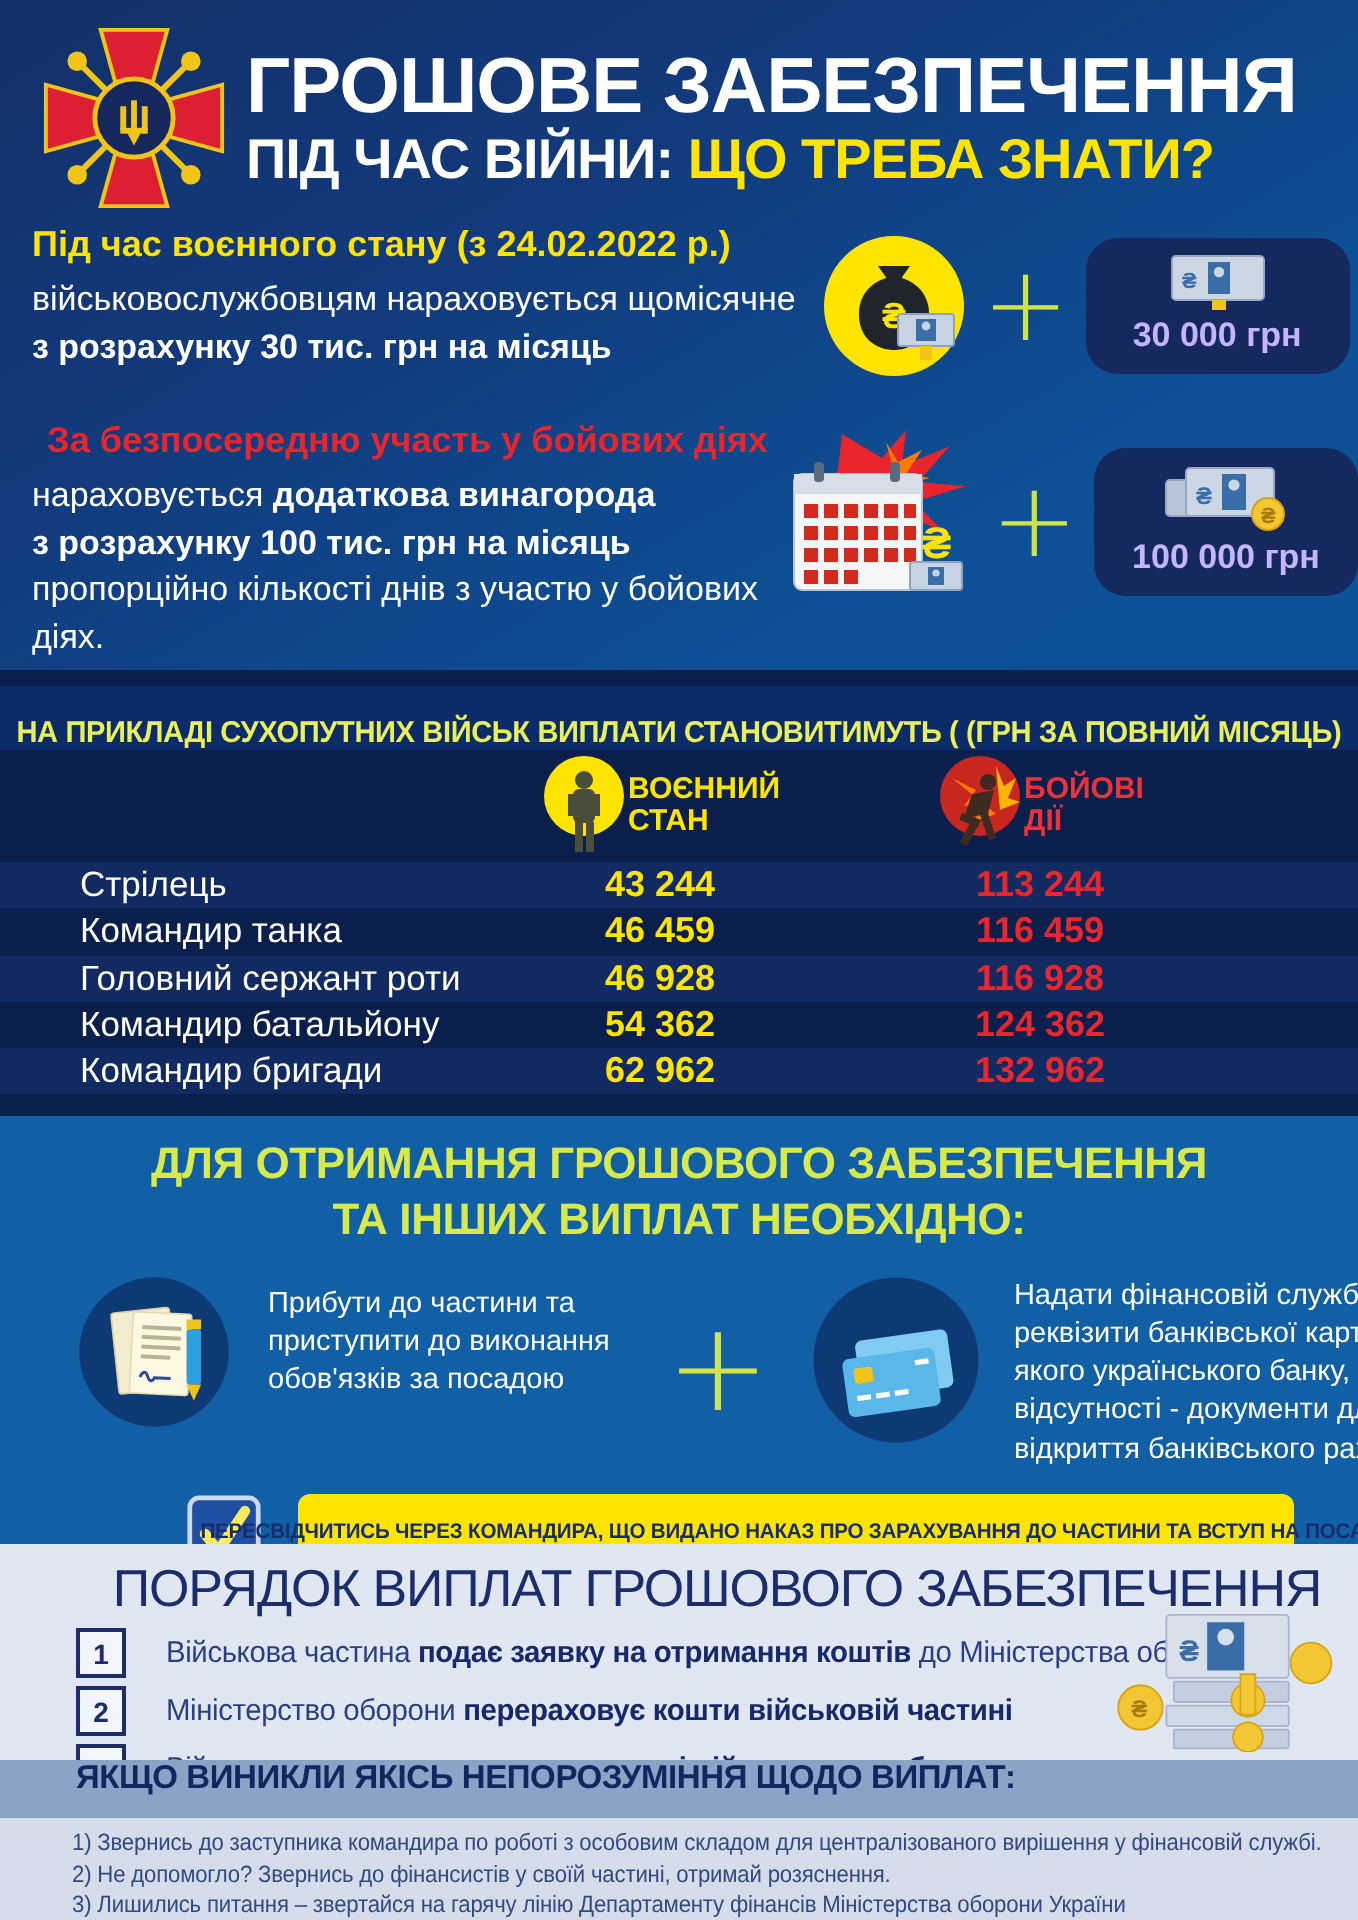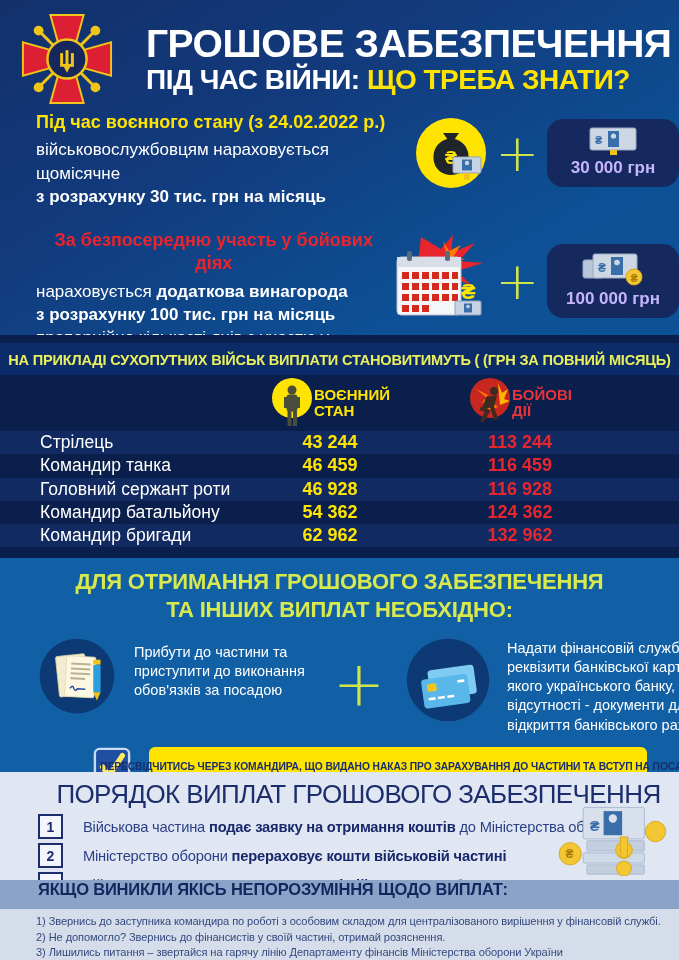--- a/index.html
+++ b/index.html
@@ -3,43 +3,43 @@
 <meta charset="utf-8">
 <style>
   html,body{margin:0;padding:0;}
   body{width:679px;height:960px;font-family:"Liberation Sans",sans-serif;overflow:hidden;}
   .page{position:relative;width:679px;height:960px;background:#d6ddea;}
 
   
   .top-block{position:absolute;left:0;top:0;width:679px;height:335px;
     background:linear-gradient(150deg,#13306a 0%,#123a7c 35%,#0d5095 75%,#0d5296 100%);}
   .hdr{display:flex;align-items:center;padding:12px 0 0 20px;}
-  .hdr-titles{margin-left:32px;}
+  .hdr-titles{margin-left:9px;}
   .t1{font-size:39px;font-weight:800;color:#ffffff;letter-spacing:-0.5px;line-height:1.08;}
   .t2{font-size:28px;font-weight:800;color:#ffffff;letter-spacing:-0.5px;line-height:1.1;}
   .t2 .accent{color:#ffe400;}
 
   .info-row{display:flex;align-items:flex-start;}
-  .info-text{width:395px;padding-left:36px;}
+  .info-text{width:395px;padding-left:16px;}
   .info-text .hline{font-size:18px;font-weight:800;margin-bottom:4px;line-height:1.3;}
   .hline.yellow{color:#ffe400;}
   .hline.red{color:#e8242c;text-align:center;}
   .info-text .line{font-size:17px;color:#ffffff;line-height:1.38;}
   .info-text b{font-weight:800;}
   .row1{margin-top:5px;}
   .row2{margin-top:20px;}
   .icons-right{display:flex;align-items:center;margin-top:6px;}
   .plus{font-size:52px;font-weight:100;color:#cfe44c;line-height:1;margin:0 8px;font-family:"DejaVu Sans",sans-serif;}
   .amount-card{background:#16295e;border-radius:16px;padding:8px 10px 9px;min-width:112px;
     display:flex;flex-direction:column;align-items:center;}
   .amount-txt{color:#c4b5fd;font-size:17px;font-weight:800;margin-top:3px;white-space:nowrap;}
 
   
   .table-block{position:absolute;left:0;top:335px;width:679px;height:223px;background:#0b1f4c;}
-  .banner{height:32px;background:#0c2c69;display:flex;align-items:center;justify-content:center;margin-top:8px;}
+  .banner{height:32px;background:#0c2c69;display:flex;align-items:flex-end;justify-content:center;margin-top:8px;}
   .banner-txt{color:#e9ef5d;font-size:15px;font-weight:700;letter-spacing:-0.2px;white-space:nowrap;transform:scaleX(0.97);}
   .col-grid{display:grid;grid-template-columns:215px 150px 230px;padding-left:40px;}
   .col-head-row{height:56px;align-items:center;}
   .col-head{display:flex;align-items:center;justify-content:center;gap:0;}
   .col-head-label{font-size:15px;font-weight:800;line-height:1.05;white-space:pre-line;}
   .col-head-label.war{color:#ffe400;}
   .col-head-label.combat{color:#e8333a;}
   .trow{height:23.3px;align-items:center;}
   .trow:nth-child(odd){background:#112a61;}
   .rank{color:#ffffff;font-size:17.5px;white-space:nowrap;}

